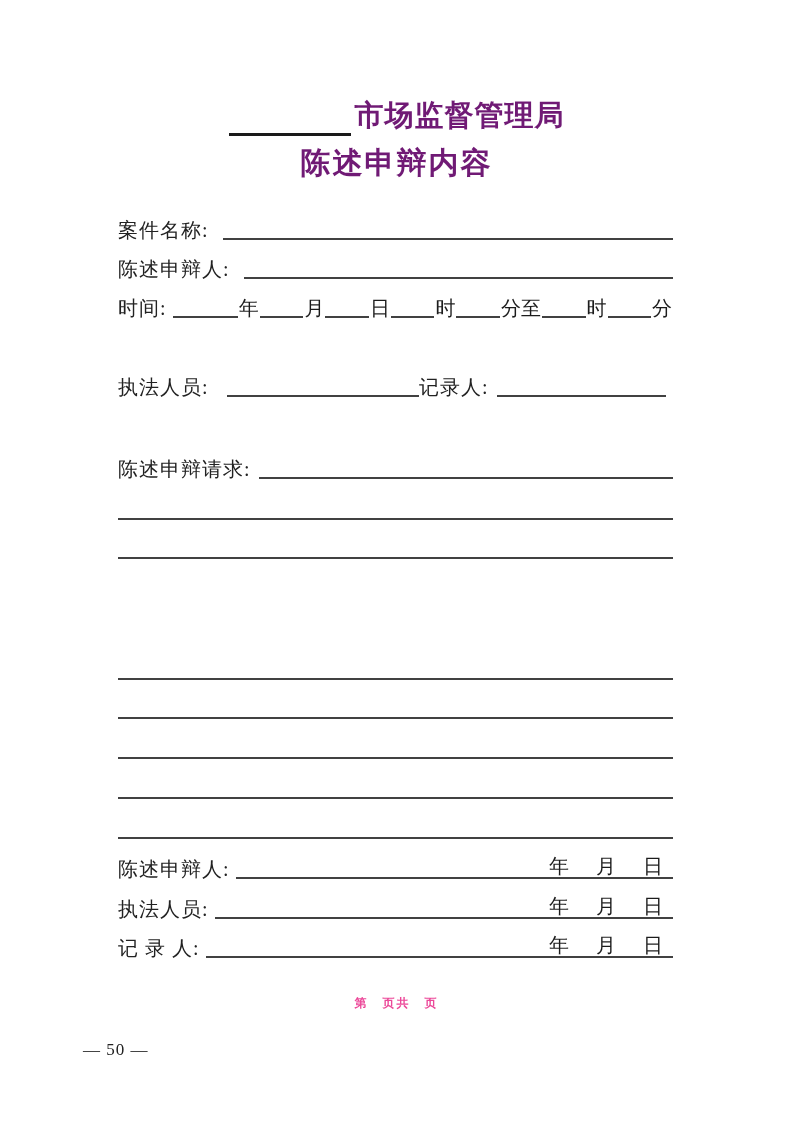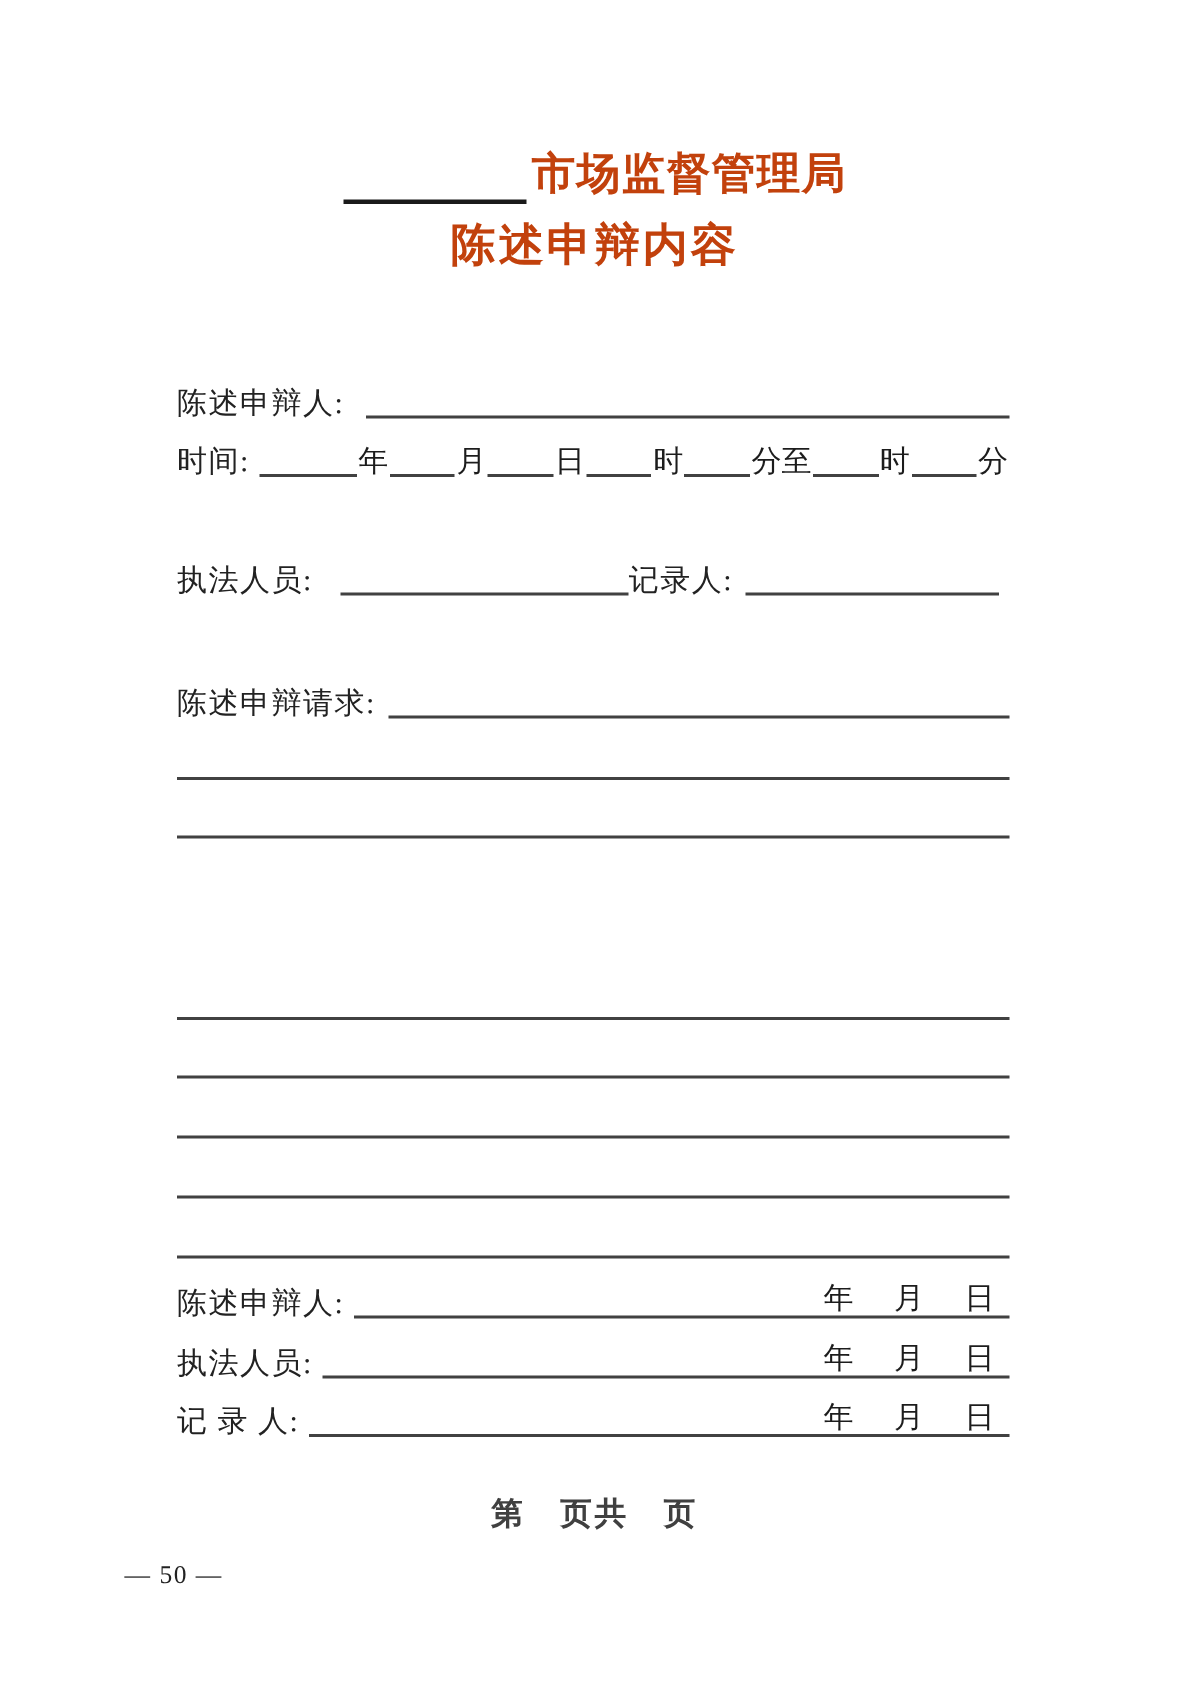--- a/index.html
+++ b/index.html
@@ -9,21 +9,21 @@
     background:#ffffff;
     color:#1c1c1c;
     font-family:"Liberation Serif","DejaVu Serif",serif;
     overflow:hidden;
   }
 
   
   .title-row {
     position:absolute; left:0; right:0;
     display:flex; justify-content:center; align-items:flex-end;
-    font-weight:700; color:#c2410c;
+    font-weight:700; color:#701a75;
   }
   .title-org { top:98px; height:38px; font-size:29px; letter-spacing:1px; }
   .title-doc { top:146px; height:38px; font-size:30px; letter-spacing:2px; }
   .org-blank {
     display:inline-block; width:122px; height:0;
     border-bottom:3px solid #1a1a1a;
     margin-right:4px;
   }
 
   
@@ -62,40 +62,44 @@
     position:absolute; right:10px; bottom:1px;
     display:flex; gap:27px;
     font-size:20px; line-height:1; white-space:pre;
   }
 
   
   .pagination {
     position:absolute; top:995px; left:0; right:0;
     text-align:center;
     font-family:"Liberation Sans","DejaVu Sans",sans-serif;
-    font-weight:700; font-size:21px; letter-spacing:2px; color:#404040;
+    font-weight:700; font-size:12px; letter-spacing:2px; color:#ec4899;
   }
   .pagenum {
     position:absolute; top:1040px; left:83px;
     font-size:17px; letter-spacing:1px; color:#222;font-family:Liberation Serif, serif;
   }
 </style>
 </head>
 <body>
 
 <div class="page">
 
   <div class="title-row title-org">
     <span class="org-blank"></span>
       <span>市场监督管理局</span>
   </div>
   <div class="title-row title-doc">
     <span>陈述申辩内容</span>
   </div>
 
+  <div class="row" style="top:210px">
+    <span class="lbl">案件名称:</span>
+    <span class="blank grow ml14"></span>
+  </div>
 
   <div class="row" style="top:249px">
     <span class="lbl">陈述申辩人:</span>
     <span class="blank grow ml14"></span>
   </div>
 
   <div class="row" style="top:288px">
     <span class="lbl">时间:</span>
     <span class="blank grow15 ml6"></span>
     <span class="unit">年</span>

